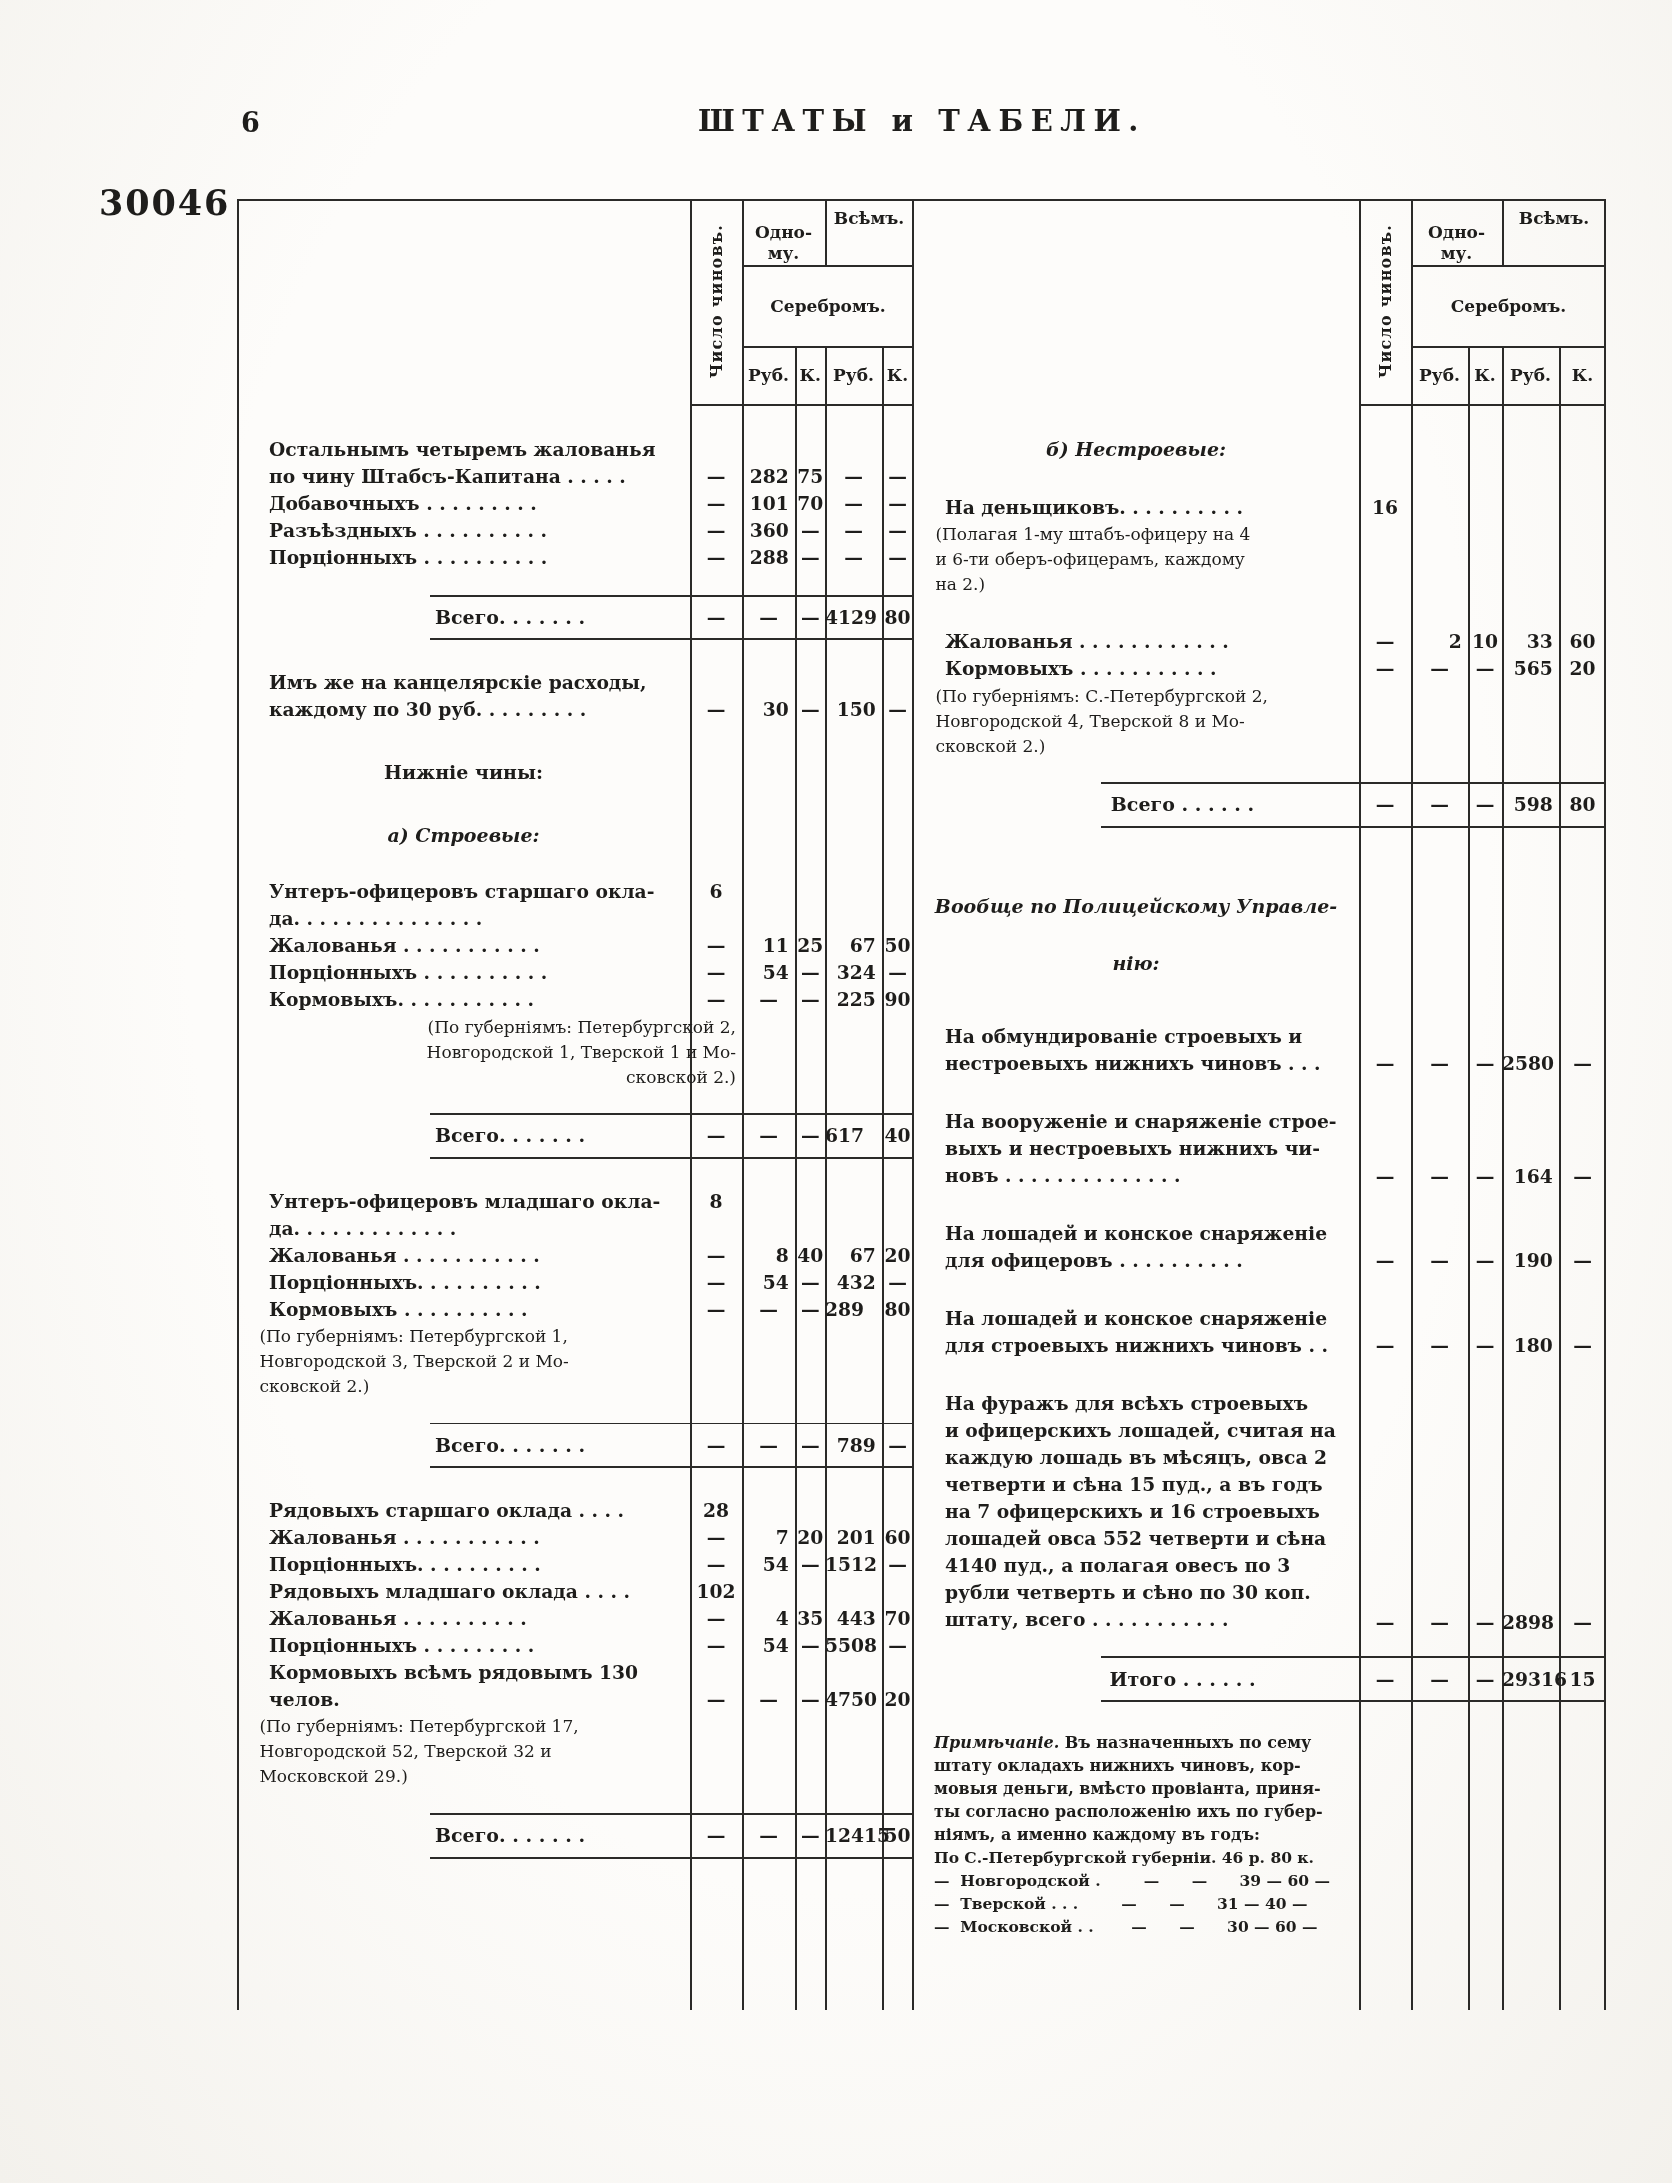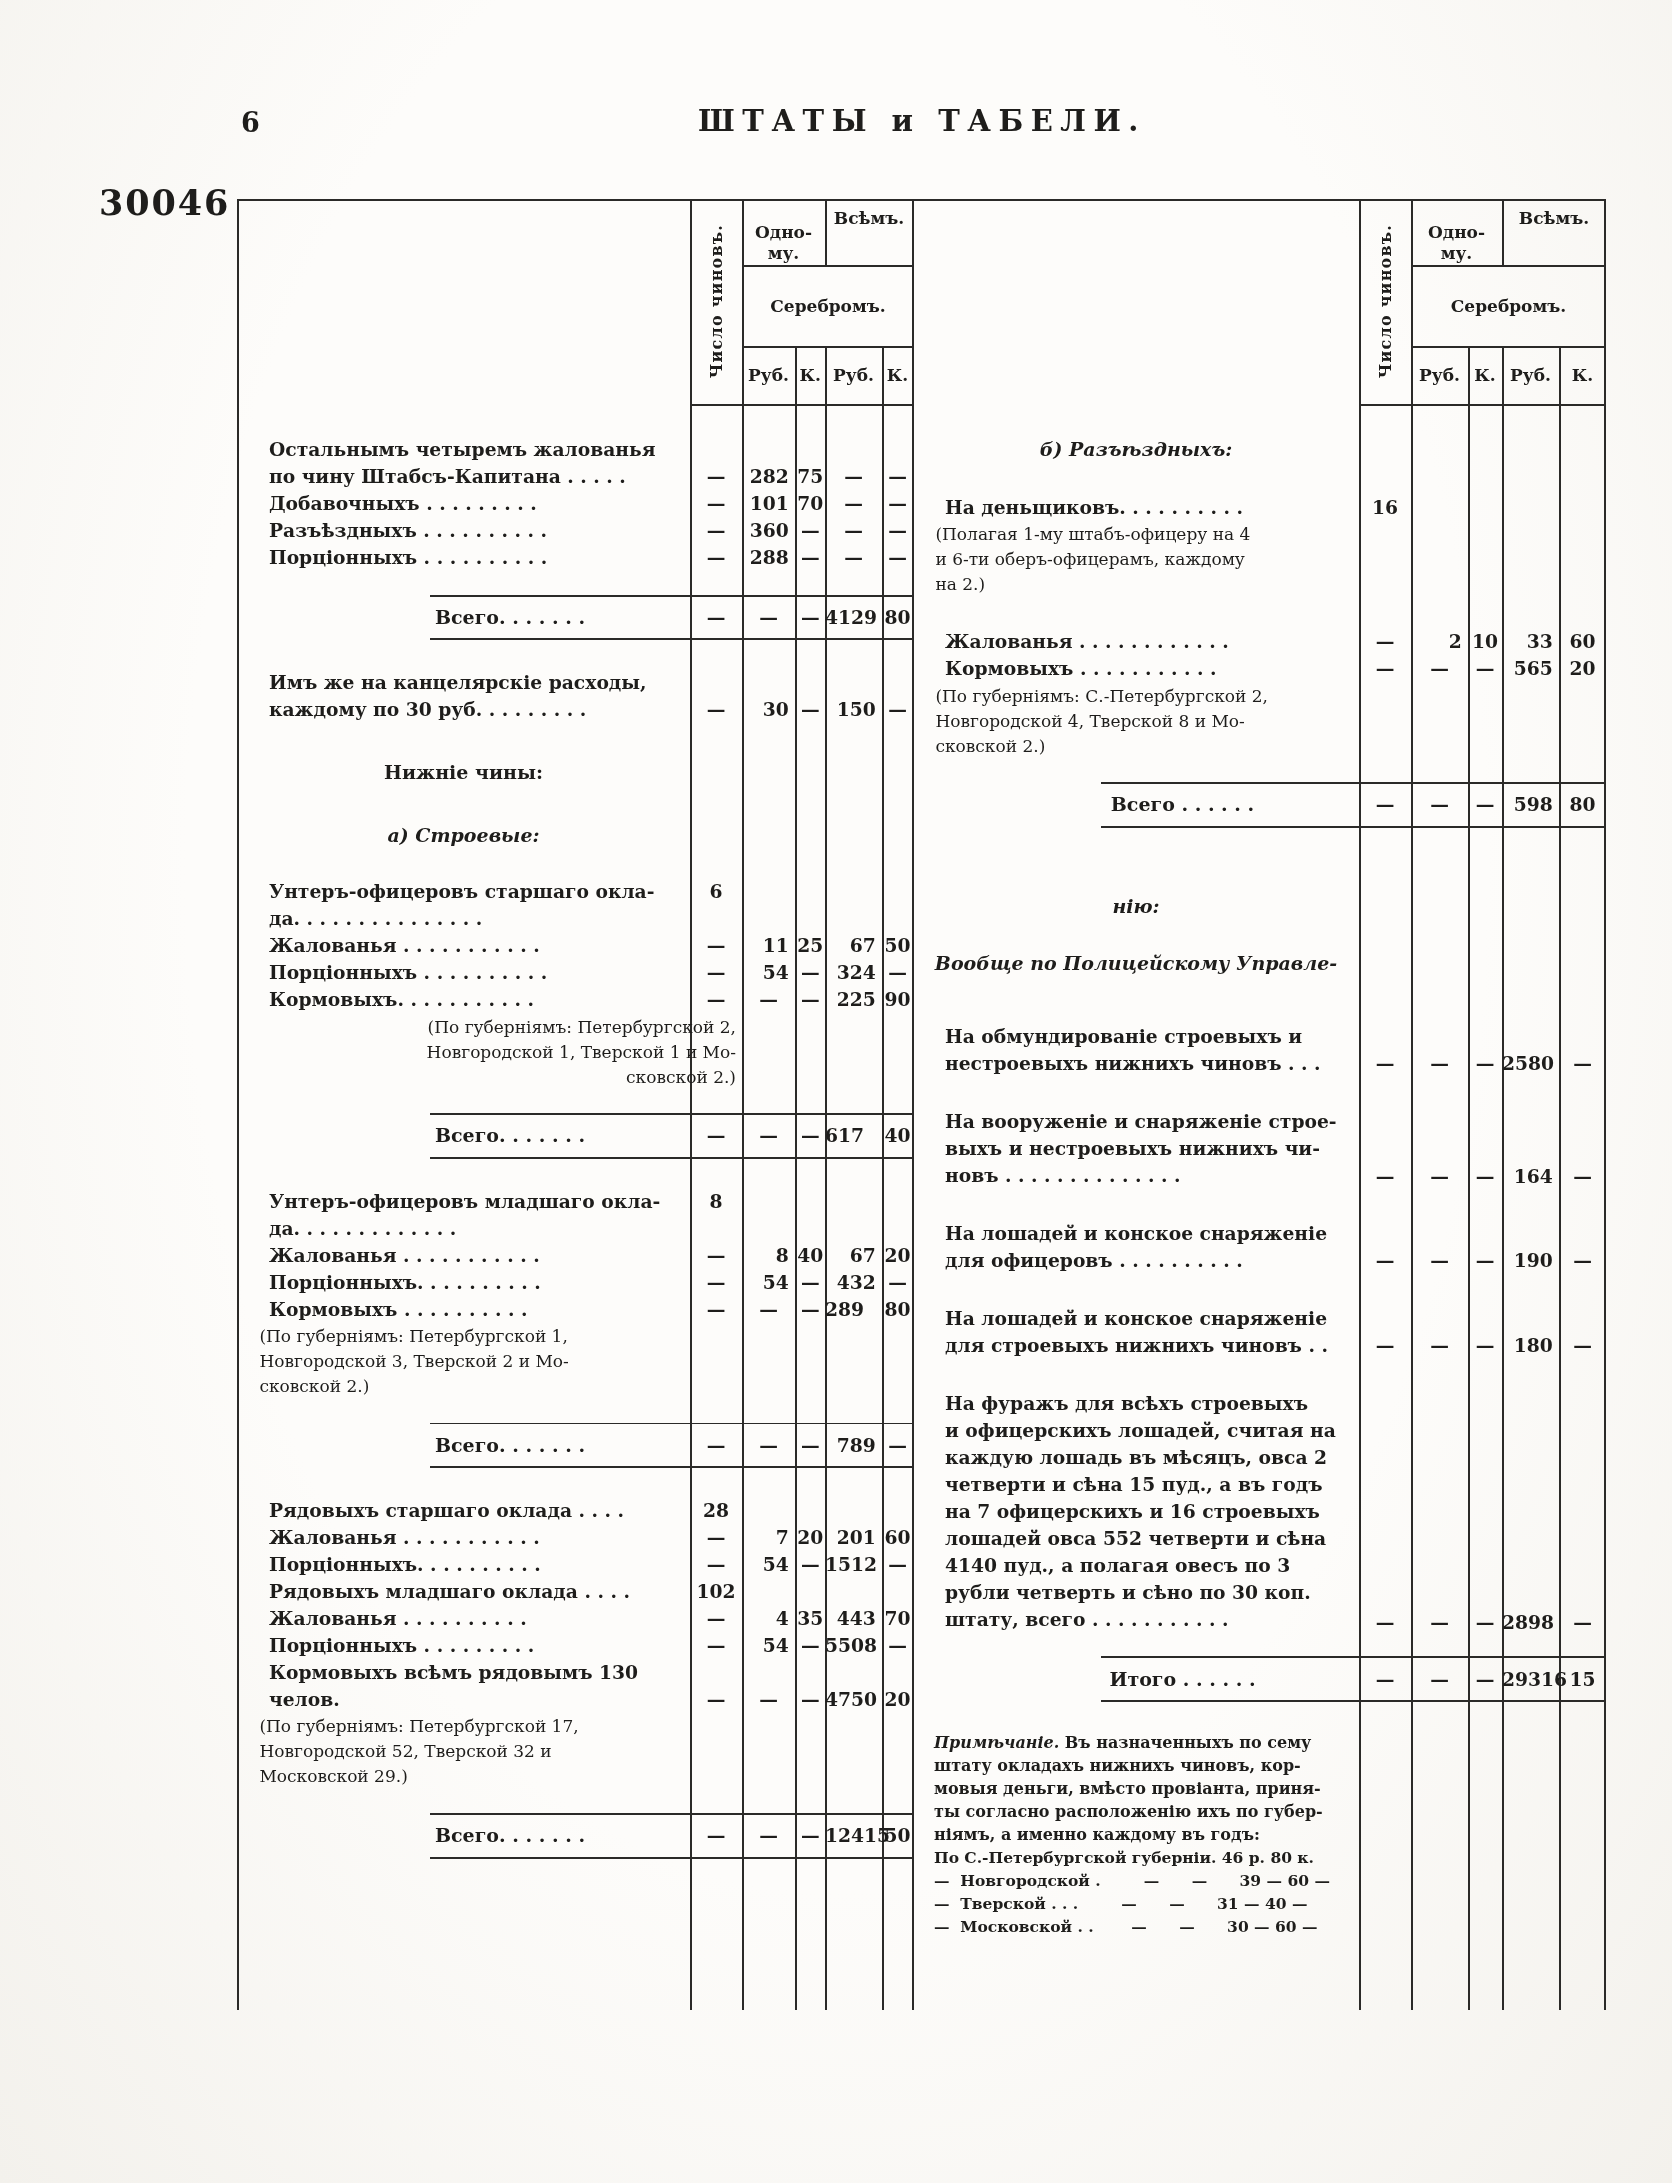--- a/index.html
+++ b/index.html
@@ -365,21 +365,21 @@
         <div>му.</div>
       </div>
       <div class="hdr-cell hdr-vsem" style="left: 589px; top: 0px; width: 104px; height: 66px;">Всѣмъ.</div>
       <div class="hdr-cell" style="left: 498px; top: 66px; width: 195px; height: 81px;">Серебромъ.</div>
       <div class="hdr-cell" style="left: 498px; top: 147px; width: 57px; height: 58px;">Руб.</div>
       <div class="hdr-cell" style="left: 555px; top: 147px; width: 34px; height: 58px;">К.</div>
       <div class="hdr-cell" style="left: 589px; top: 147px; width: 57px; height: 58px;">Руб.</div>
       <div class="hdr-cell" style="left: 646px; top: 147px; width: 47px; height: 58px;">К.</div>
       <div class="rows">
         <div class="row row-heading em" style="width: 446px;">
-          <div>б) Разъѣздныхъ:</div>
+          <div>б) Нестроевые:</div>
         </div>
         <div class="row row-entry group-start">
           <div class="entry-label" style="width: 446px;">
             <div>На деньщиковъ. . . . . . . . . .</div>
           </div>
           <div class="cellv c-center" style="left: 446px; width: 52px; top: 0px;">16</div>
         </div>
         <div class="row row-note" style="width: 446px;">
           <div>(Полагая 1-му штабъ-офицеру на 4</div>
           <div>и 6-ти оберъ-офицерамъ, каждому</div>
@@ -414,22 +414,22 @@
           <div class="rule-t" style="left: 188px;"></div>
           <div class="rule-b" style="left: 188px;"></div>
           <div class="total-label" style="width: 446px;">Всего . . . . . .</div>
           <div class="cellv c-center" style="left: 446px; width: 52px; top: 9.3px;">—</div>
           <div class="cellv c-center" style="left: 498px; width: 57px; top: 9.3px;">—</div>
           <div class="cellv c-center" style="left: 555px; width: 34px; top: 9.3px;">—</div>
           <div class="cellv c-right" style="left: 589px; width: 57px; top: 9.3px;">598</div>
           <div class="cellv c-center" style="left: 646px; width: 47px; top: 9.3px;">80</div>
         </div>
         <div class="row row-heading em big" style="width: 446px;">
+          <div>Вообще по Полицейскому Управле-</div>
           <div>нію:</div>
-          <div>Вообще по Полицейскому Управле-</div>
         </div>
         <div class="row row-entry group-start">
           <div class="entry-label" style="width: 446px;">
             <div>На обмундированіе строевыхъ и</div>
             <div>нестроевыхъ нижнихъ чиновъ . . .</div>
           </div>
           <div class="cellv c-center" style="left: 446px; width: 52px; top: 27px;">—</div>
           <div class="cellv c-center" style="left: 498px; width: 57px; top: 27px;">—</div>
           <div class="cellv c-center" style="left: 555px; width: 34px; top: 27px;">—</div>
           <div class="cellv c-right" style="left: 589px; width: 57px; top: 27px;">2580</div>

